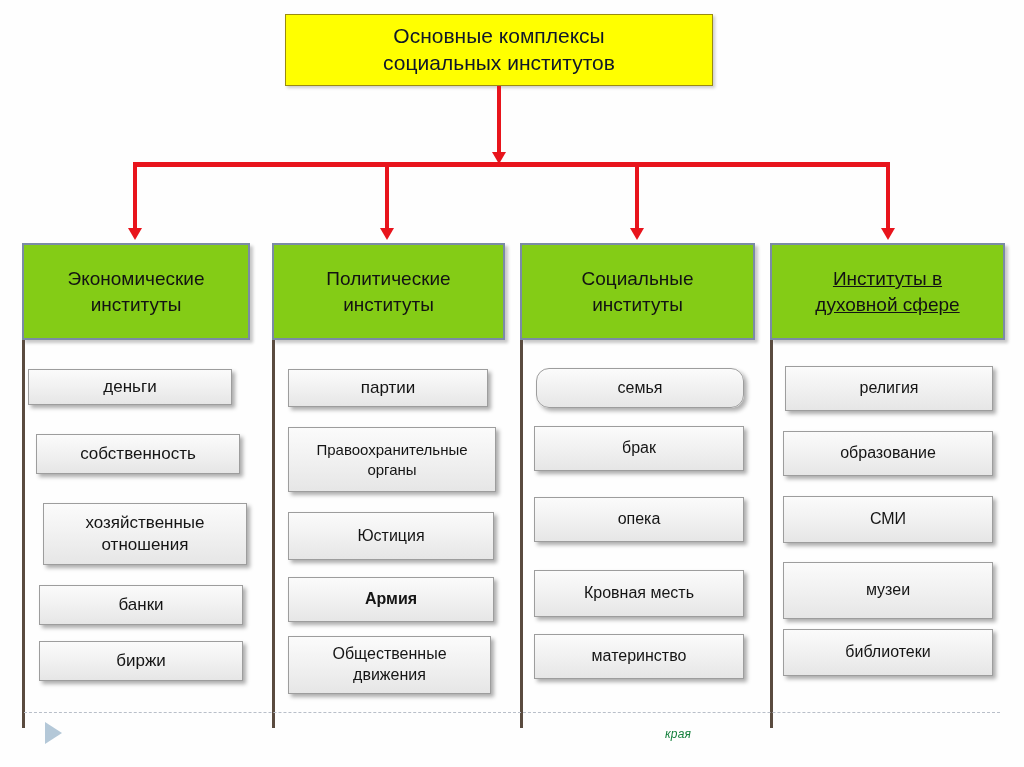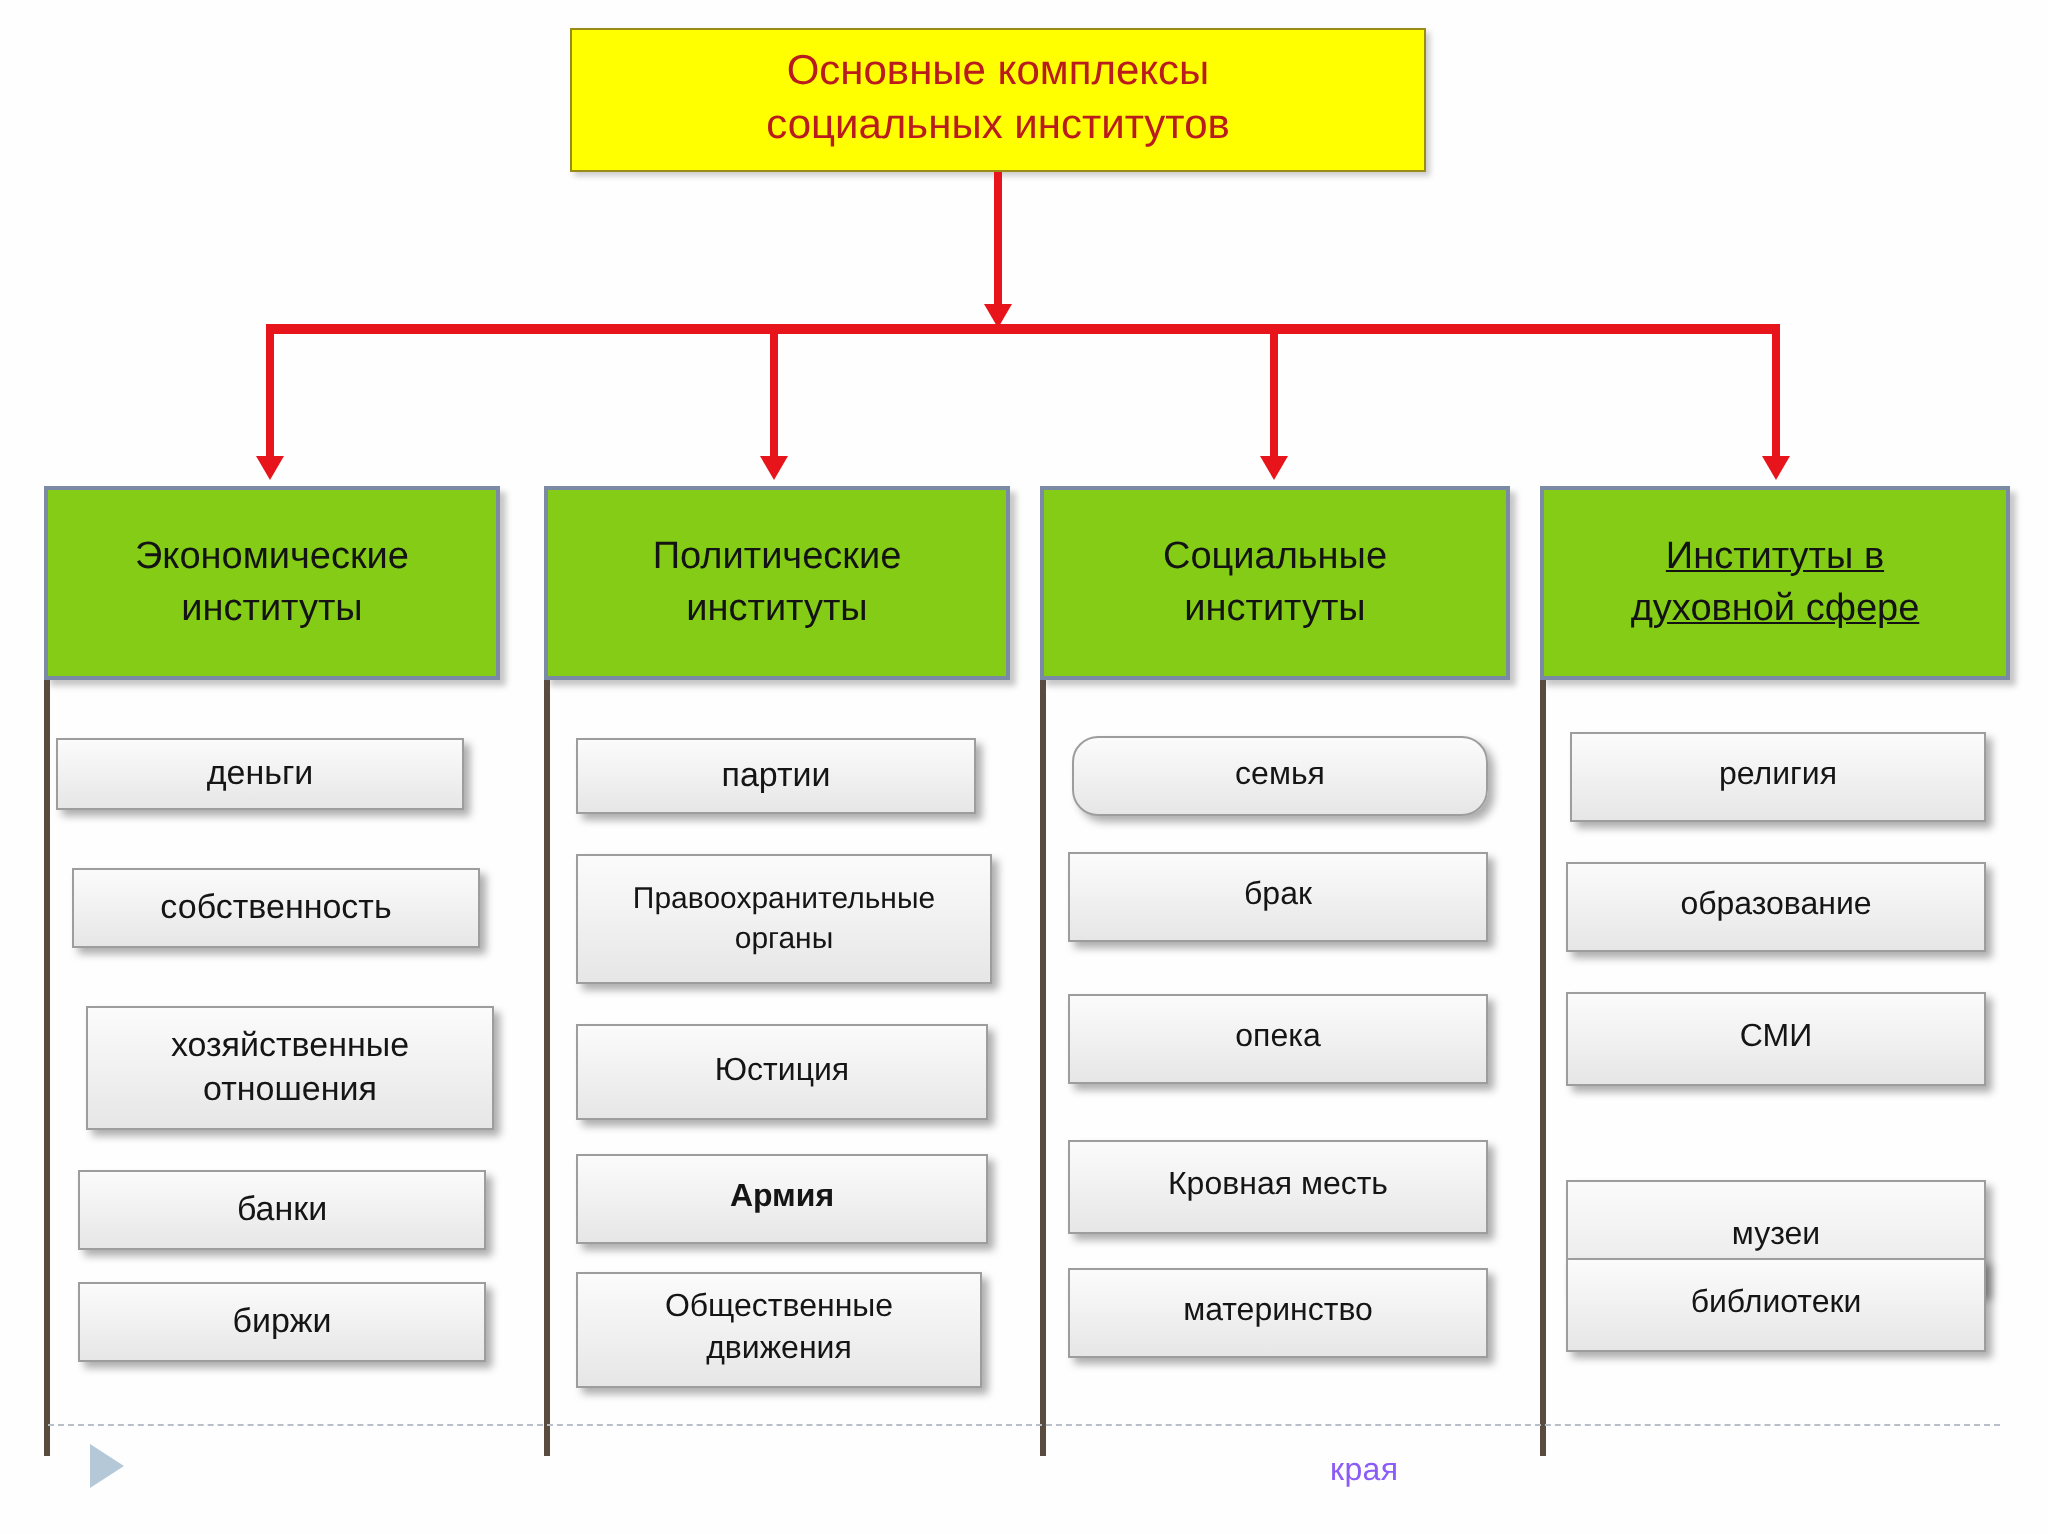--- a/index.html
+++ b/index.html
@@ -29,21 +29,21 @@
     height: 72px;
     background: #FFFF00;
     border: 1px solid #9a8b12;
     box-sizing: border-box;
     display: flex;
     align-items: center;
     justify-content: center;
     text-align: center;
     line-height: 1.28;
     font-size: 21px;
-    color: #b91c1c;
+    color: #0f172a;
     box-shadow: 2px 2px 3px rgba(0,0,0,0.20);
   }
   #title-box .t-line { display: block; }
 
   
   .red-v {
     position: absolute;
     width: 4px;
     background: #E8141C;
   }
@@ -121,23 +121,24 @@
     width: 0;
     height: 0;
     border-top: 11px solid transparent;
     border-bottom: 11px solid transparent;
     border-left: 17px solid #b4c8d8;
   }
   #footer-note {
     position: absolute;
     left: 665px;
     top: 727px;
-    font-size: 16px;
-    color: #8b5cf6;
+    font-size: 12px;
+    color: #15803d;
     letter-spacing: 0.2px;
+    font-style: italic;
   }
 </style>
 </head>
 <body>
 
 <div id="slide">
 
   <div id="title-box">
     <div>
       <span class="t-line">Основные комплексы</span>
@@ -284,21 +285,21 @@
   <div class="chip" style="left:783px; top:431px; width:210px; height:45px; font-size:16px;">
     <div>
       <span class="c-line">образование</span>
     </div>
   </div>
   <div class="chip" style="left:783px; top:496px; width:210px; height:47px; font-size:16px;">
     <div>
       <span class="c-line">СМИ</span>
     </div>
   </div>
-  <div class="chip" style="left:783px; top:562px; width:210px; height:57px; font-size:16px;margin-top:28px;">
+  <div class="chip" style="left:783px; top:562px; width:210px; height:57px; font-size:16px;">
     <div>
       <span class="c-line">музеи</span>
     </div>
   </div>
   <div class="chip" style="left:783px; top:629px; width:210px; height:47px; font-size:16px;">
     <div>
       <span class="c-line">библиотеки</span>
     </div>
   </div>
 

